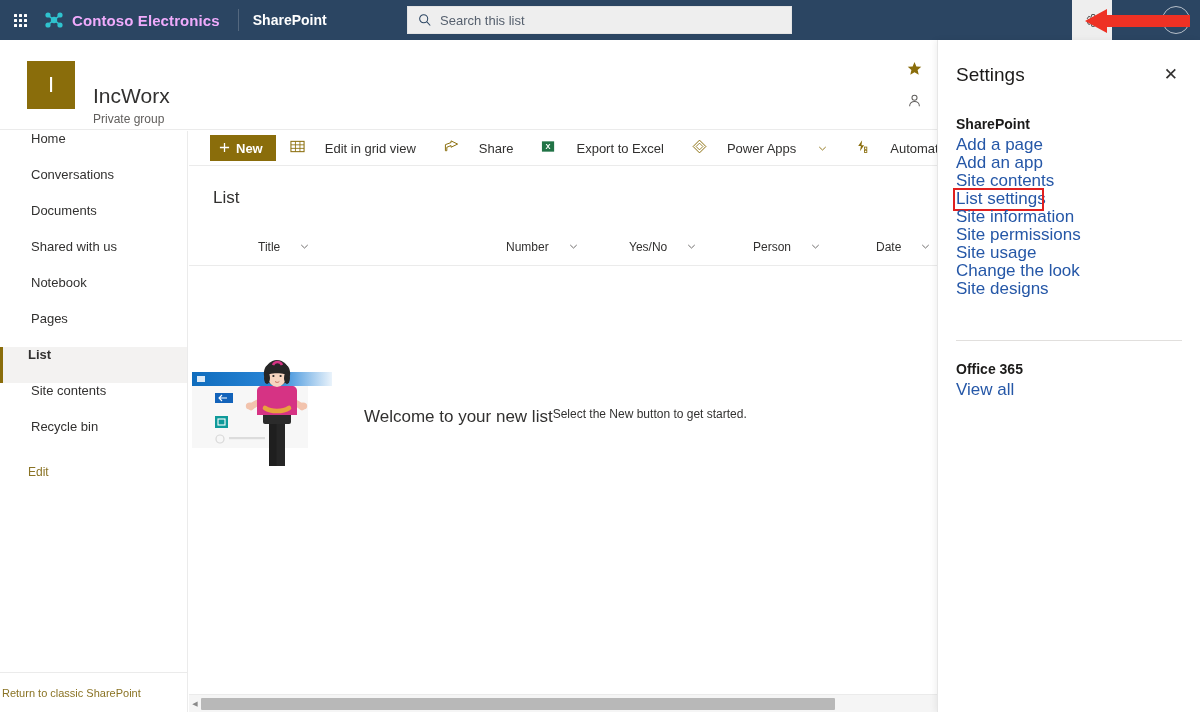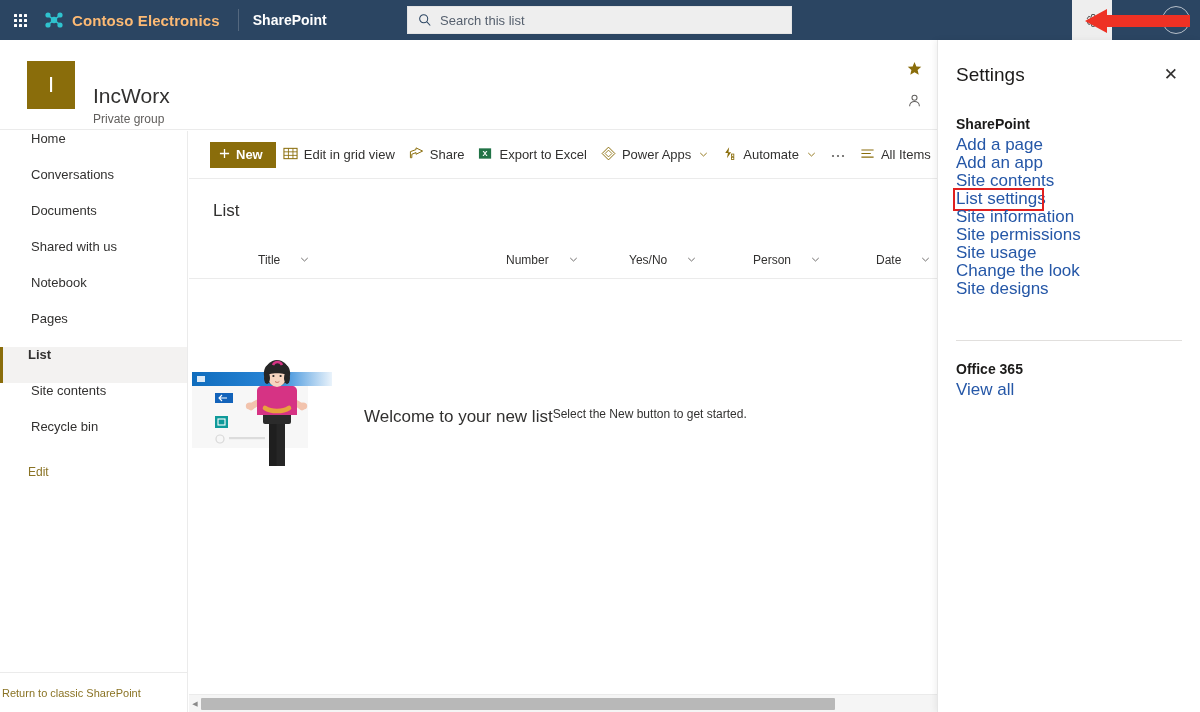--- a/index.html
+++ b/index.html
@@ -22,21 +22,21 @@
     display: flex; align-items: center; justify-content: center;
     cursor: pointer;
   }
   .waffle-grid {
     display: grid; grid-template-columns: repeat(3, 3px);
     grid-template-rows: repeat(3, 3px); gap: 2px;
   }
   .waffle-grid i { background: #ffffff; width: 3px; height: 3px; border-radius: 0.5px; display: block; }
   .brand-logo { margin-left: 4px; display: flex; align-items: center; }
   .brand-name {
-    color: #fdba74; font-size: 15px; font-weight: bold; margin-left: 8px;
+    color: #f0abfc; font-size: 15px; font-weight: bold; margin-left: 8px;
     letter-spacing: 0.1px; white-space: nowrap;
   }
   .suite-div {
     width: 1px; height: 22px; background: #54687f; margin: 0 14px 0 18px;
   }
   .suite-app {
     color: #ffffff; font-size: 14px; font-weight: bold; white-space: nowrap;
     cursor: pointer;
   }
   .search-wrap {
@@ -124,32 +124,32 @@
     display: flex; align-items: center; padding-left: 2px;
     font-size: 11px; color: #8a7324; cursor: pointer;
   }
 
   
   .main {
     position: absolute; left: 189px; top: 131px; width: 748px; height: 581px;
     background: #ffffff;
   }
   .cmd-bar {
-    height: 48px; display: flex; align-items: center;
+    height: 35px; display: flex; align-items: center;
     padding-left: 21px; border-bottom: 1px solid #ebebeb;
     position: relative;
   }
   .cmd-new {
     background: #8a6d0b; color: #ffffff; height: 26px;
     display: flex; align-items: center; padding: 0 13px 0 9px;
     font-size: 13px; font-weight: bold; cursor: pointer; gap: 6px;
   }
   .cmd-btn {
-    display: flex; align-items: center; gap: 6px; height: 30px;
-    padding: 0 7px; font-size: 13px; color: #323130; cursor: pointer;
+    display: flex; align-items: center; gap: 20px; height: 30px;
+    padding: 0 14px; font-size: 13px; color: #323130; cursor: pointer;
     white-space: nowrap;
     justify-content: space-between;
   }
   .cmd-btn .chev { margin-left: 2px; }
   .cmd-right { margin-left: auto; display: flex; align-items: center; padding-right: 10px; }
 
   .list-title {
     font-size: 17px; color: #323130; padding: 22px 0 0 24px; font-weight: normal;
   }
   .col-head-row {

